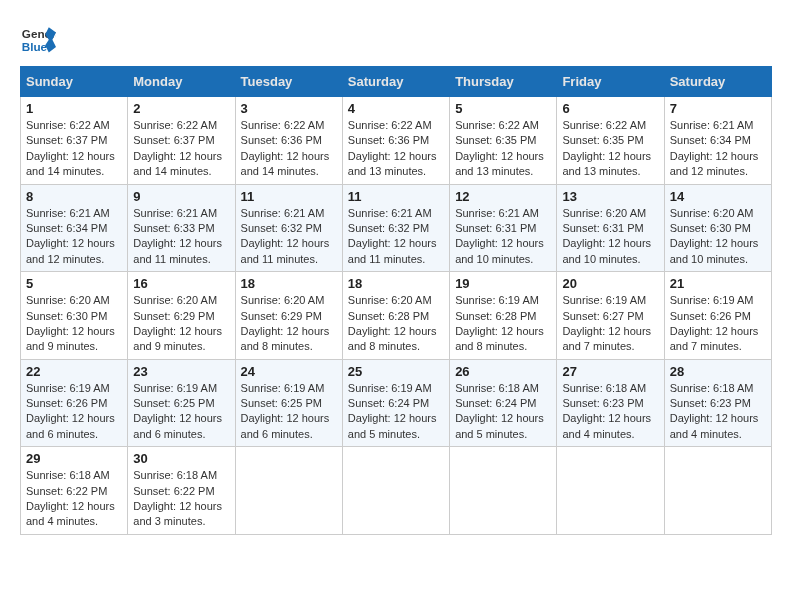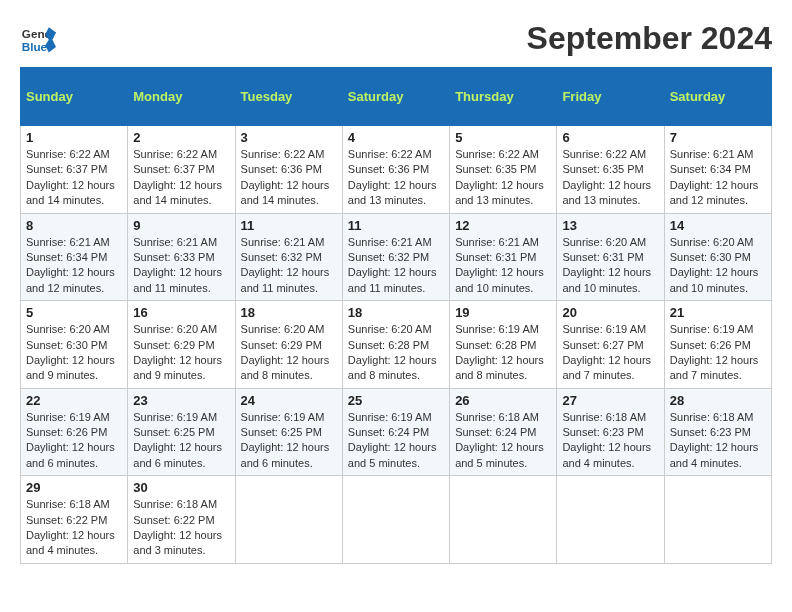--- a/index.html
+++ b/index.html
@@ -37,24 +37,24 @@
       font-size: 15px;
       color: #555;
     }
     table {
       width: 100%;
       border-collapse: collapse;
       table-layout: fixed;
     }
     thead tr th {
       background: #1a6db5;
-      color: #bef264;
+      color: #e5e5e5;
       font-size: 13px;
       font-weight: bold;
-      padding: 21px 5px;
+      padding: 7px 5px;
       text-align: left;
       border: 1px solid #1a6db5;
     }
     tbody tr td {
       border: 1px solid #ccc;
       vertical-align: top;
       padding: 4px 5px;
       font-size: 10px;
       color: #333;
       height: 80px;
@@ -84,21 +84,20 @@
 
 <div class="header">
   <div class="logo">
     <svg class="logo-icon" viewBox="0 0 40 40" xmlns="http://www.w3.org/2000/svg">
       <text x="2" y="20" font-size="13" font-weight="bold" fill="#333" font-family="Arial">General</text>
       <text x="2" y="34" font-size="13" font-weight="bold" fill="#1a6db5" font-family="Arial">Blue</text>
       <polygon points="32,8 40,14 36,22 40,30 32,36 28,28 32,22 28,16" fill="#1a6db5"></polygon>
     </svg>
   </div>
   <div class="title-block">
-    <div class="month-title">September 2024</div>
   </div>
 </div>
 
 <table>
   <thead>
     <tr>
     <th>Sunday</th>
         <th>Monday</th>
         <th>Tuesday</th>
         <th>Saturday</th>

